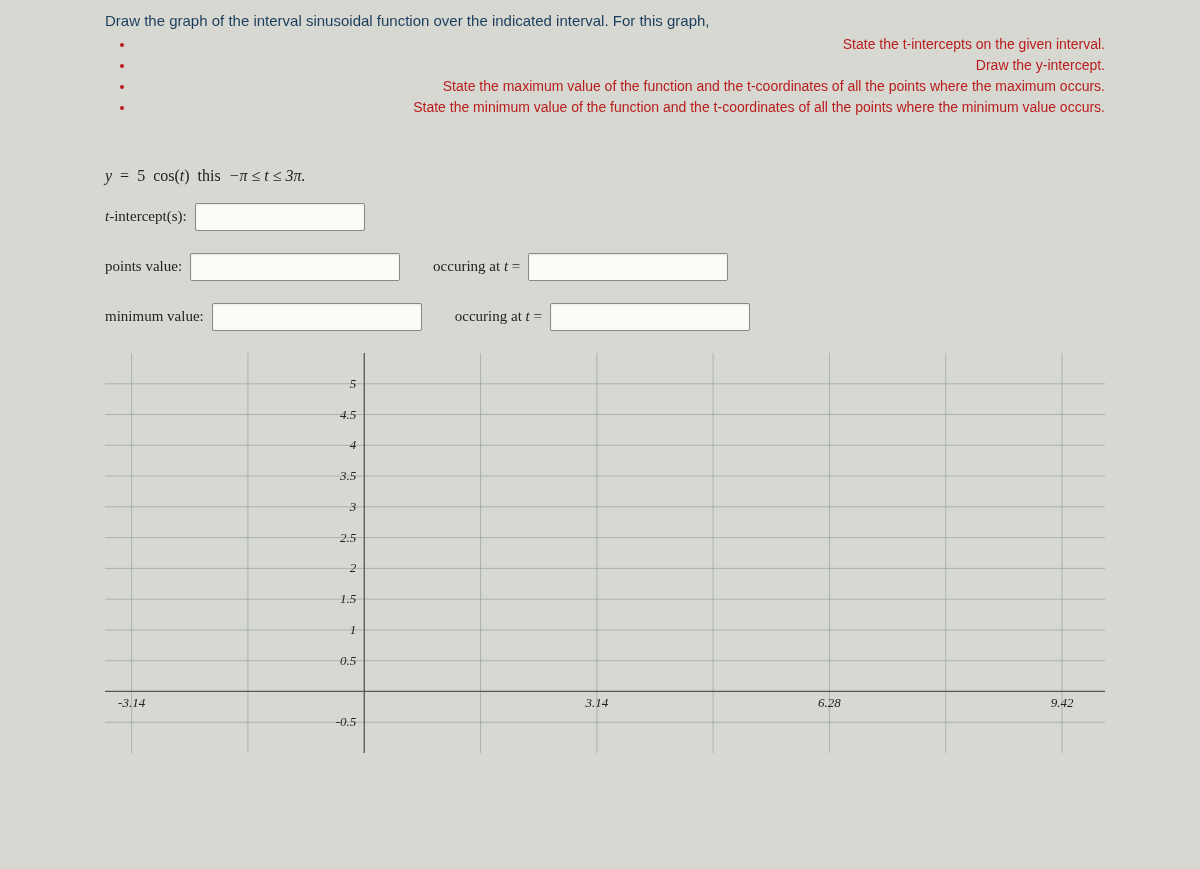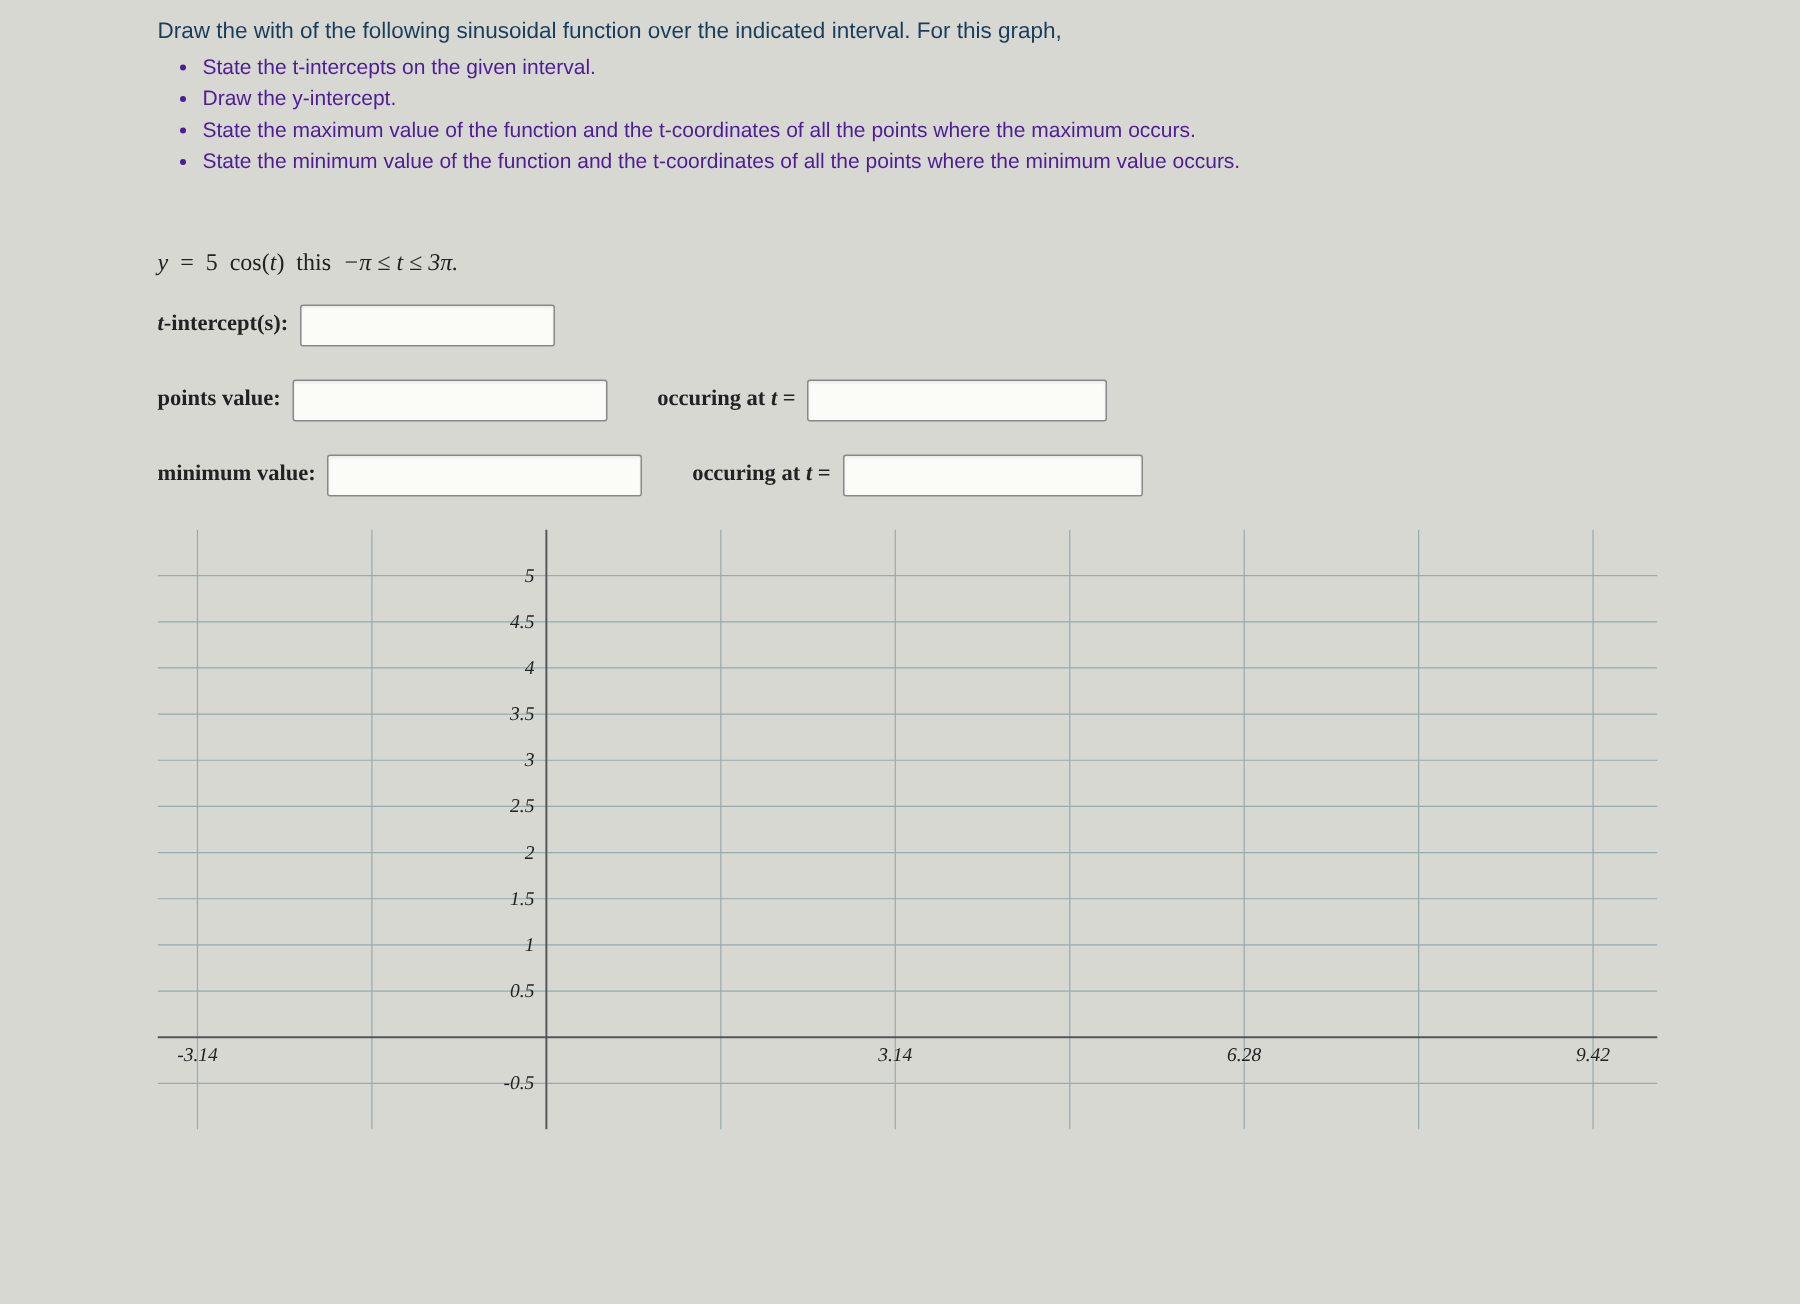--- a/index.html
+++ b/index.html
@@ -25,22 +25,23 @@
     padding-bottom: 8px;
   }
   .problem-statement p {
     margin: 0 0 6px 0;
     color: #1a3d5c;
     font-size: 15px;
   }
   .problem-statement ul {
     margin: 0 0 0 30px;
     padding: 0;
-    color: #4c1d95;
+    color: #b91c1c;
     font-size: 14px;
+    text-align: right;
   }
   .problem-statement li {
     margin-bottom: 2px;
     line-height: 1.35;
   }
   .formula-line {
     margin-top: 40px;
     margin-bottom: 18px;
     font-family: "Latin Modern", "Times New Roman", serif;
     font-style: italic;
@@ -50,21 +51,21 @@
   .formula-line .roman { font-style: normal; }
   .input-row {
     display: flex;
     align-items: center;
     gap: 8px;
     margin-bottom: 22px;
     font-family: "Latin Modern", "Times New Roman", serif;
     font-size: 15px;
     color: #222;
   }
-  .input-row .lbl { white-space: nowrap; font-weight: bold; }
+  .input-row .lbl { white-space: nowrap; }
   .input-row .ital { font-style: italic; }
   .txt {
     height: 28px;
     border: 1px solid #888;
     background: #fbfbf8;
     border-radius: 2px;
     box-shadow: inset 0 1px 2px rgba(0,0,0,0.08);
     padding: 0 6px;
     font-size: 14px;
   }
@@ -80,21 +81,21 @@
     height: 400px;
   }
   svg.graph { display: block; }
 </style>
 </head>
 <body>
 
 <div class="page">
 
   <div class="problem-statement">
-    <p>Draw the with of the following sinusoidal function over the indicated interval. For this graph,</p>
+    <p>Draw the graph of the interval sinusoidal function over the indicated interval. For this graph,</p>
     <ul>
       <li><span>State the t-intercepts on the given interval.</span></li>
       <li><span>Draw the y-intercept.</span></li>
       <li><span>State the maximum value of the function and the t-coordinates of all the points where the maximum occurs.</span></li>
       <li><span>State the minimum value of the function and the t-coordinates of all the points where the minimum value occurs.</span></li>
     </ul>
   </div>
 
   <div class="formula-line">
     <span>y</span>

